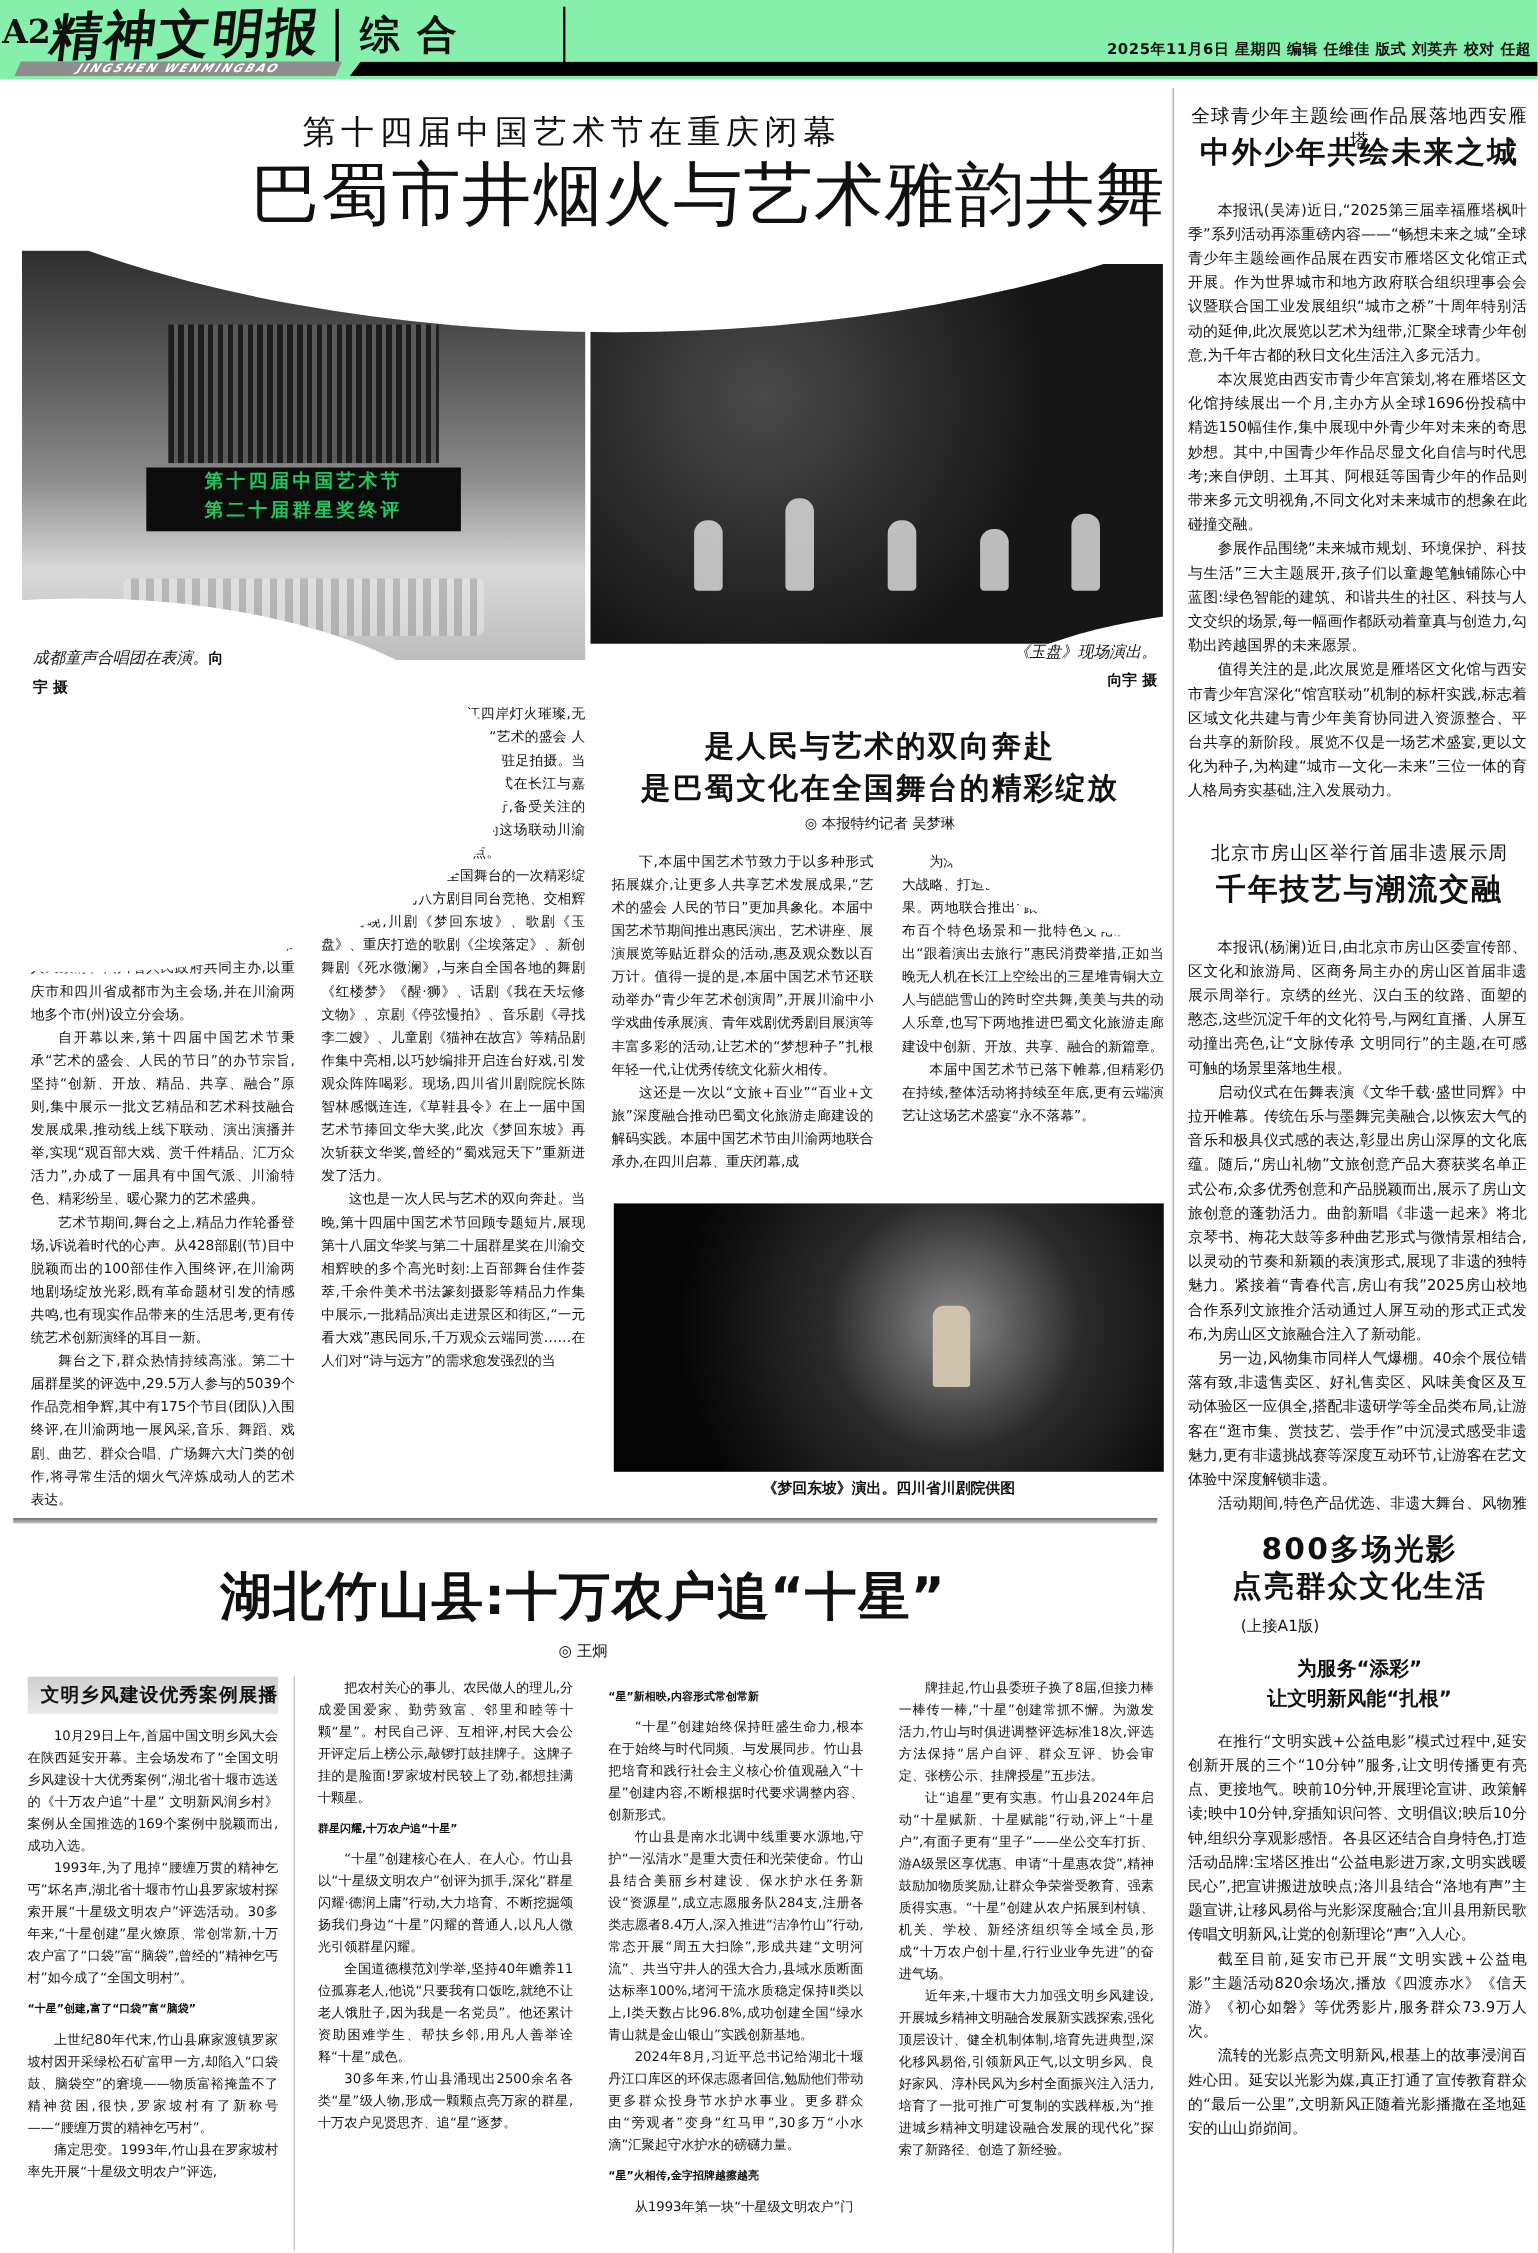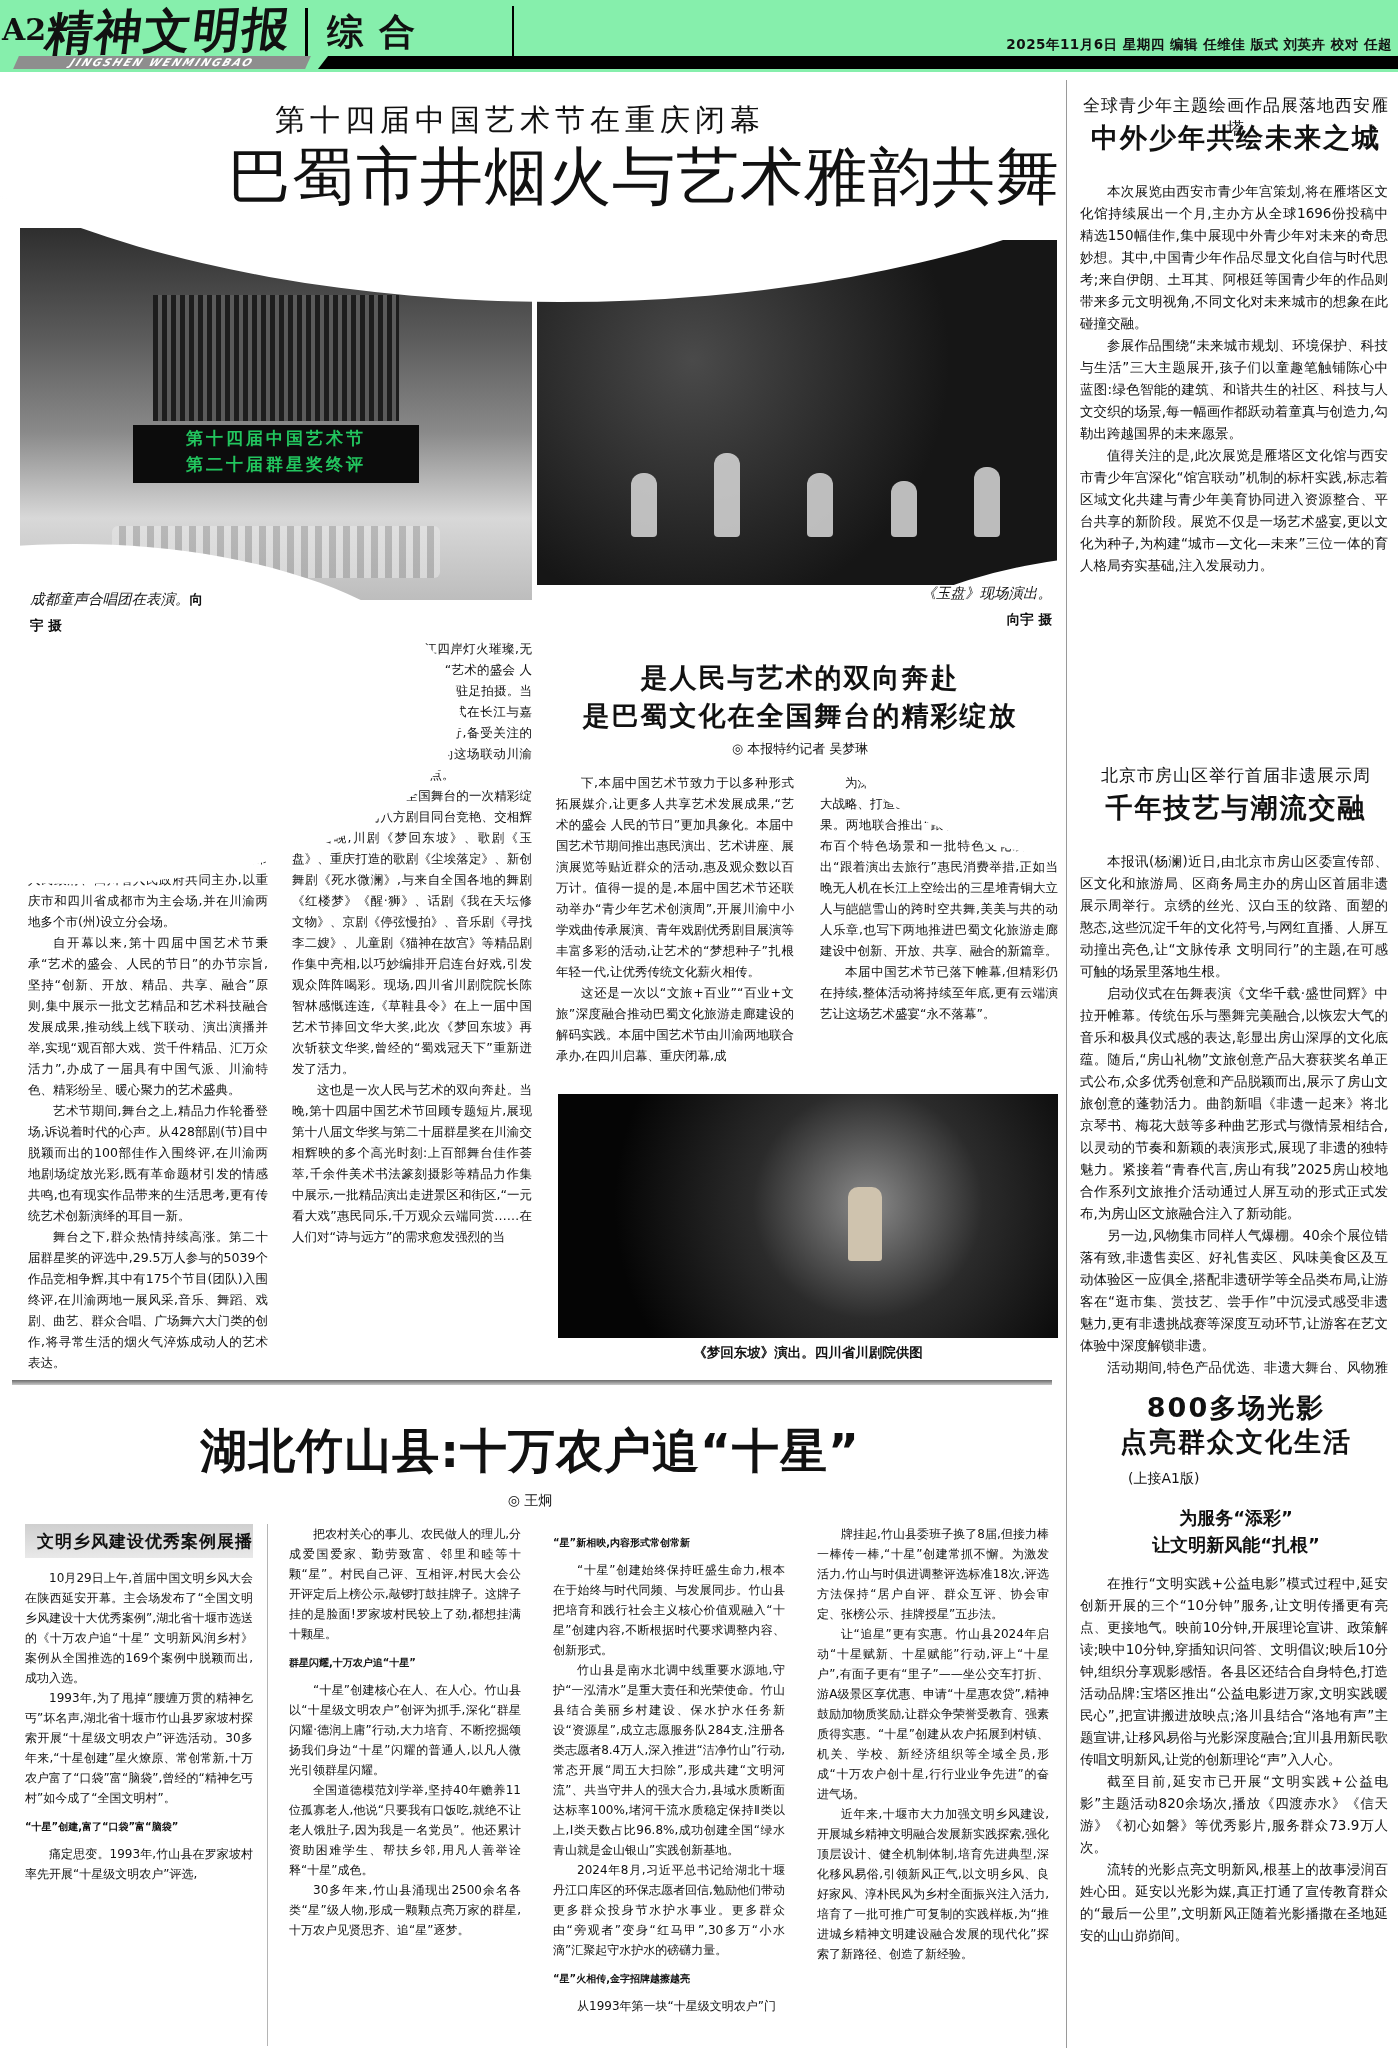--- a/index.html
+++ b/index.html
@@ -161,20 +161,21 @@
 <div class="abs" id="bottom">
   <div class="abs" id="bottom-title">湖北竹山县:十万农户追“十星”</div>
   <div class="abs" id="bottom-byline">◎ 王炯</div>
 
   <div class="abs ncol body-xs" id="casebox">
     <div class="boxtitle">文明乡风建设优秀案例展播</div>
     <div>
         <p>10月29日上午,首届中国文明乡风大会在陕西延安开幕。主会场发布了“全国文明乡风建设十大优秀案例”,湖北省十堰市选送的《十万农户追“十星” 文明新风润乡村》案例从全国推选的169个案例中脱颖而出,成功入选。</p>
         <p>1993年,为了甩掉“腰缠万贯的精神乞丐”坏名声,湖北省十堰市竹山县罗家坡村探索开展“十星级文明农户”评选活动。30多年来,“十星创建”星火燎原、常创常新,十万农户富了“口袋”富“脑袋”,曾经的“精神乞丐村”如今成了“全国文明村”。</p>
         <h4>“十星”创建,富了“口袋”富“脑袋”</h4>
+        <p>上世纪80年代末,竹山县麻家渡镇罗家坡村因开采绿松石矿富甲一方,却陷入“口袋鼓、脑袋空”的窘境——物质富裕掩盖不了精神贫困,很快,罗家坡村有了新称号——“腰缠万贯的精神乞丐村”。</p>
         <p>痛定思变。1993年,竹山县在罗家坡村率先开展“十星级文明农户”评选,</p>
       </div>
   </div>
   <div class="abs vrule" style="left:267px;top:124px;height:522px;"></div>
 
   <div class="abs ncol body-xs" id="bot-colA">
       <p>把农村关心的事儿、农民做人的理儿,分成爱国爱家、勤劳致富、邻里和睦等十颗“星”。村民自己评、互相评,村民大会公开评定后上榜公示,敲锣打鼓挂牌子。这牌子挂的是脸面!罗家坡村民较上了劲,都想挂满十颗星。</p>
       <h4>群星闪耀,十万农户追“十星”</h4>
       <p>“十星”创建核心在人、在人心。竹山县以“十星级文明农户”创评为抓手,深化“群星闪耀·德润上庸”行动,大力培育、不断挖掘颂扬我们身边“十星”闪耀的普通人,以凡人微光引领群星闪耀。</p>
       <p>全国道德模范刘学举,坚持40年赡养11位孤寡老人,他说“只要我有口饭吃,就绝不让老人饿肚子,因为我是一名党员”。他还累计资助困难学生、帮扶乡邻,用凡人善举诠释“十星”成色。</p>
@@ -194,20 +195,21 @@
       <p>近年来,十堰市大力加强文明乡风建设,开展城乡精神文明融合发展新实践探索,强化顶层设计、健全机制体制,培育先进典型,深化移风易俗,引领新风正气,以文明乡风、良好家风、淳朴民风为乡村全面振兴注入活力,培育了一批可推广可复制的实践样板,为“推进城乡精神文明建设融合发展的现代化”探索了新路径、创造了新经验。</p>
     </div>
 </div>
 
 <div class="abs" id="sidebar">
   <div class="abs srule"></div>
 
   <div class="abs side-kicker" style="top:22px;">全球青少年主题绘画作品展落地西安雁塔</div>
   <div class="abs side-title" style="top:48px;">中外少年共绘未来之城</div>
   <div class="abs ncol side-body" style="top:108px;height:574px;">
+      <p>本报讯(吴涛)近日,“2025第三届幸福雁塔枫叶季”系列活动再添重磅内容——“畅想未来之城”全球青少年主题绘画作品展在西安市雁塔区文化馆正式开展。作为世界城市和地方政府联合组织理事会会议暨联合国工业发展组织“城市之桥”十周年特别活动的延伸,此次展览以艺术为纽带,汇聚全球青少年创意,为千年古都的秋日文化生活注入多元活力。</p>
       <p>本次展览由西安市青少年宫策划,将在雁塔区文化馆持续展出一个月,主办方从全球1696份投稿中精选150幅佳作,集中展现中外青少年对未来的奇思妙想。其中,中国青少年作品尽显文化自信与时代思考;来自伊朗、土耳其、阿根廷等国青少年的作品则带来多元文明视角,不同文化对未来城市的想象在此碰撞交融。</p>
       <p>参展作品围绕“未来城市规划、环境保护、科技与生活”三大主题展开,孩子们以童趣笔触铺陈心中蓝图:绿色智能的建筑、和谐共生的社区、科技与人文交织的场景,每一幅画作都跃动着童真与创造力,勾勒出跨越国界的未来愿景。</p>
       <p>值得关注的是,此次展览是雁塔区文化馆与西安市青少年宫深化“馆宫联动”机制的标杆实践,标志着区域文化共建与青少年美育协同进入资源整合、平台共享的新阶段。展览不仅是一场艺术盛宴,更以文化为种子,为构建“城市—文化—未来”三位一体的育人格局夯实基础,注入发展动力。</p>
     </div>
 
   <div class="abs side-kicker" style="top:692px;">北京市房山区举行首届非遗展示周</div>
   <div class="abs side-title" style="top:718px;">千年技艺与潮流交融</div>
   <div class="abs ncol side-body" style="top:778px;height:528px;">
       <p>本报讯(杨澜)近日,由北京市房山区委宣传部、区文化和旅游局、区商务局主办的房山区首届非遗展示周举行。京绣的丝光、汉白玉的纹路、面塑的憨态,这些沉淀千年的文化符号,与网红直播、人屏互动撞出亮色,让“文脉传承 文明同行”的主题,在可感可触的场景里落地生根。</p>
       <p>启动仪式在缶舞表演《文华千载·盛世同辉》中拉开帷幕。传统缶乐与墨舞完美融合,以恢宏大气的音乐和极具仪式感的表达,彰显出房山深厚的文化底蕴。随后,“房山礼物”文旅创意产品大赛获奖名单正式公布,众多优秀创意和产品脱颖而出,展示了房山文旅创意的蓬勃活力。曲韵新唱《非遗一起来》将北京琴书、梅花大鼓等多种曲艺形式与微情景相结合,以灵动的节奏和新颖的表演形式,展现了非遗的独特魅力。紧接着“青春代言,房山有我”2025房山校地合作系列文旅推介活动通过人屏互动的形式正式发布,为房山区文旅融合注入了新动能。</p>

